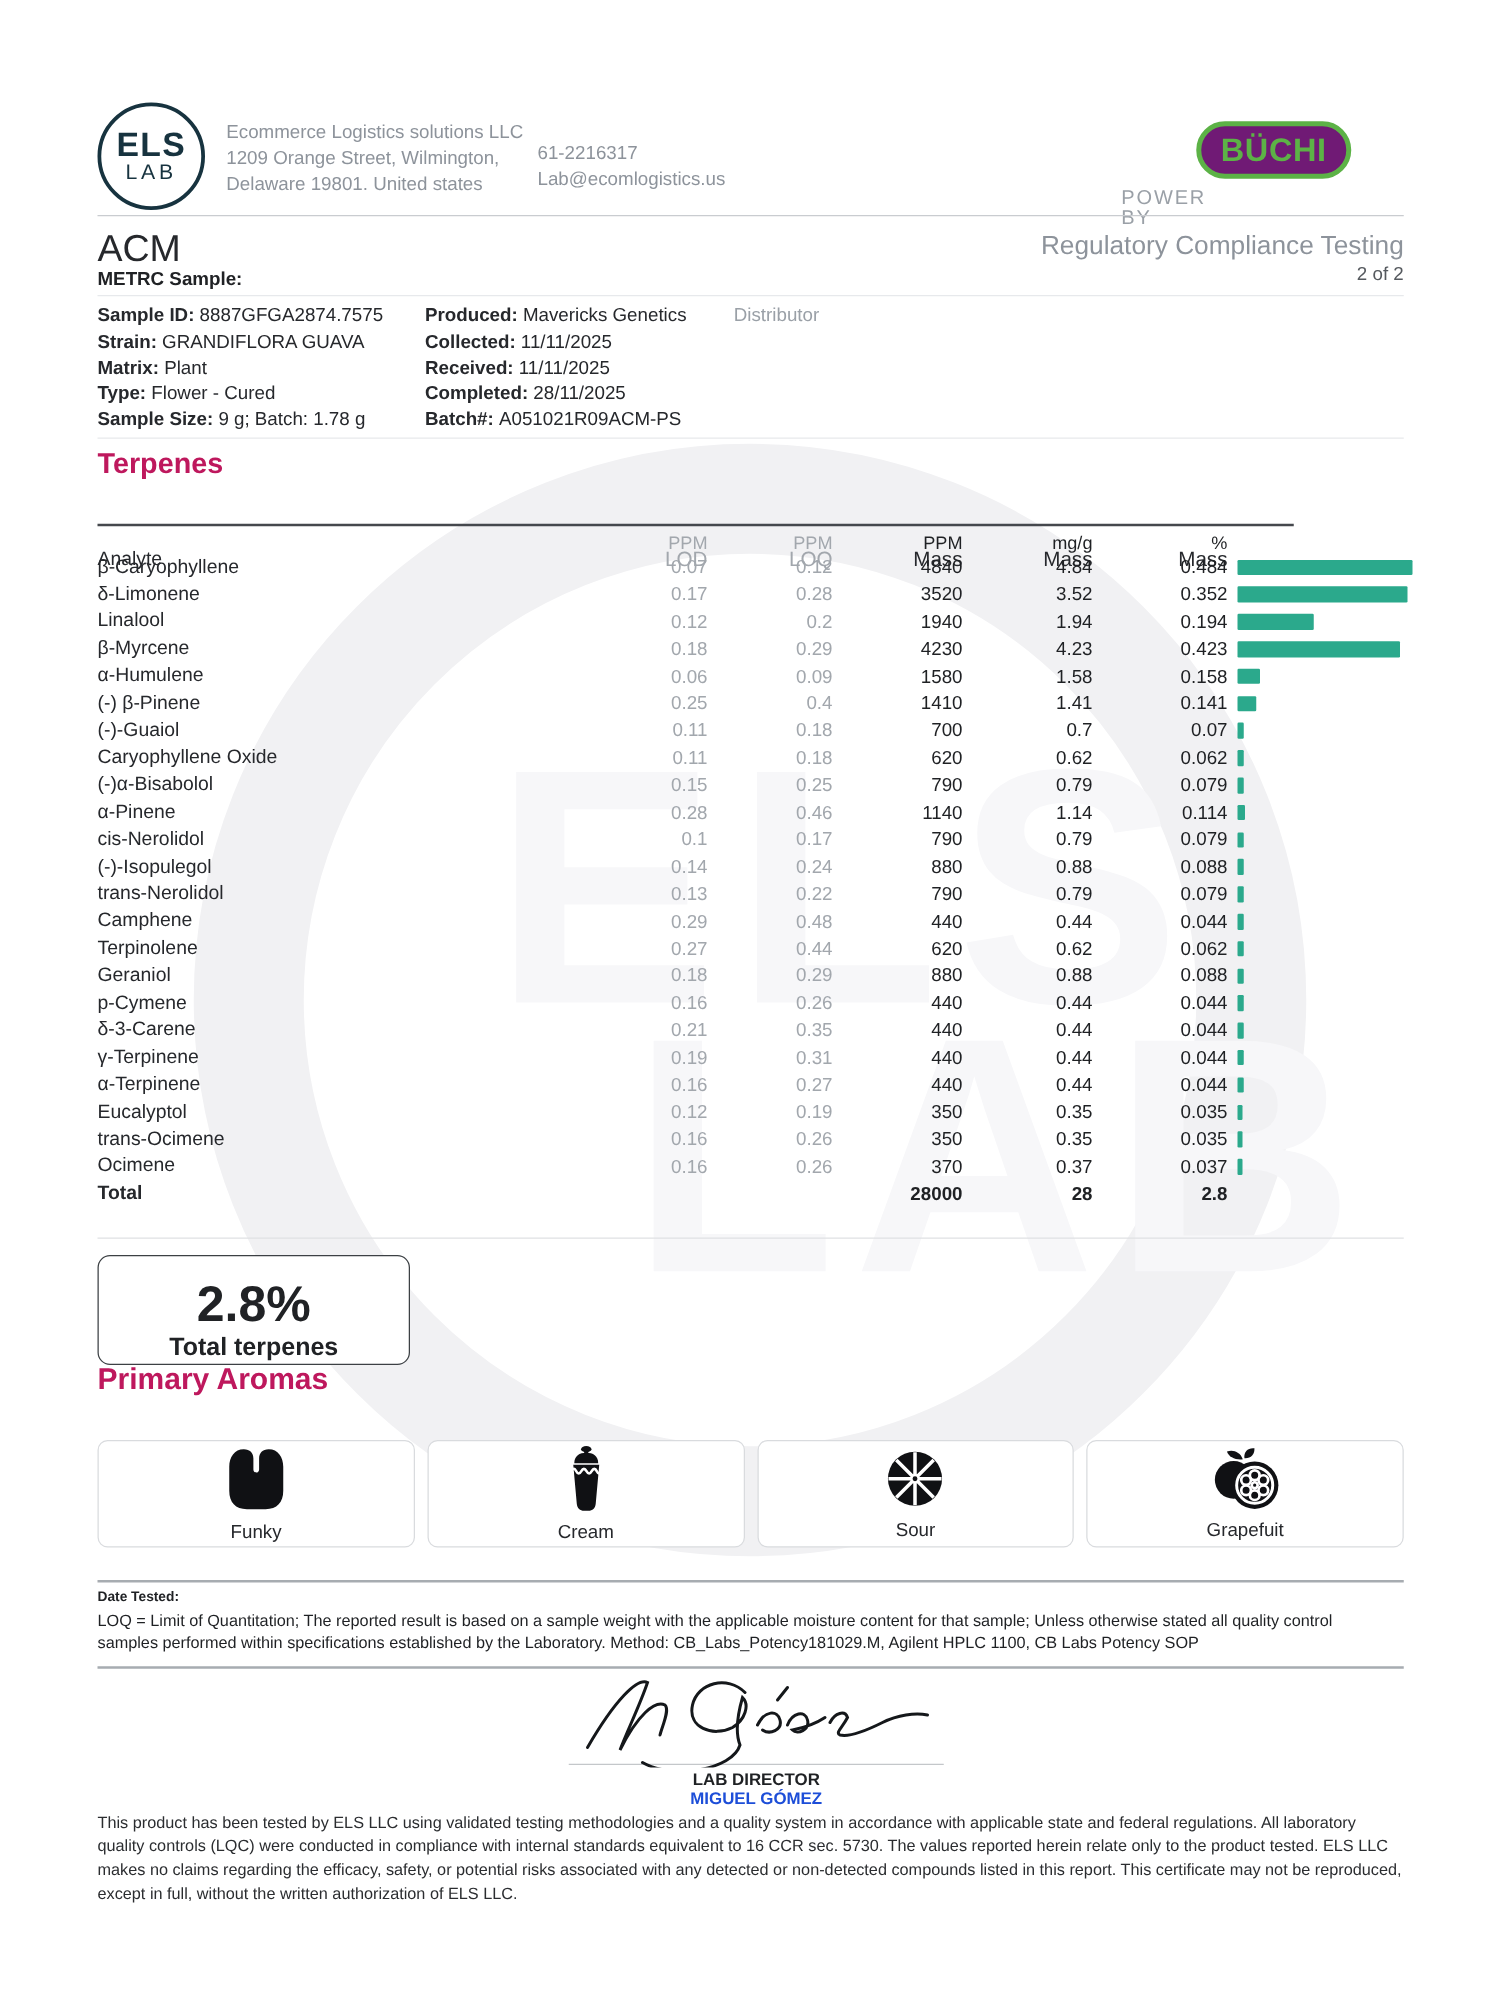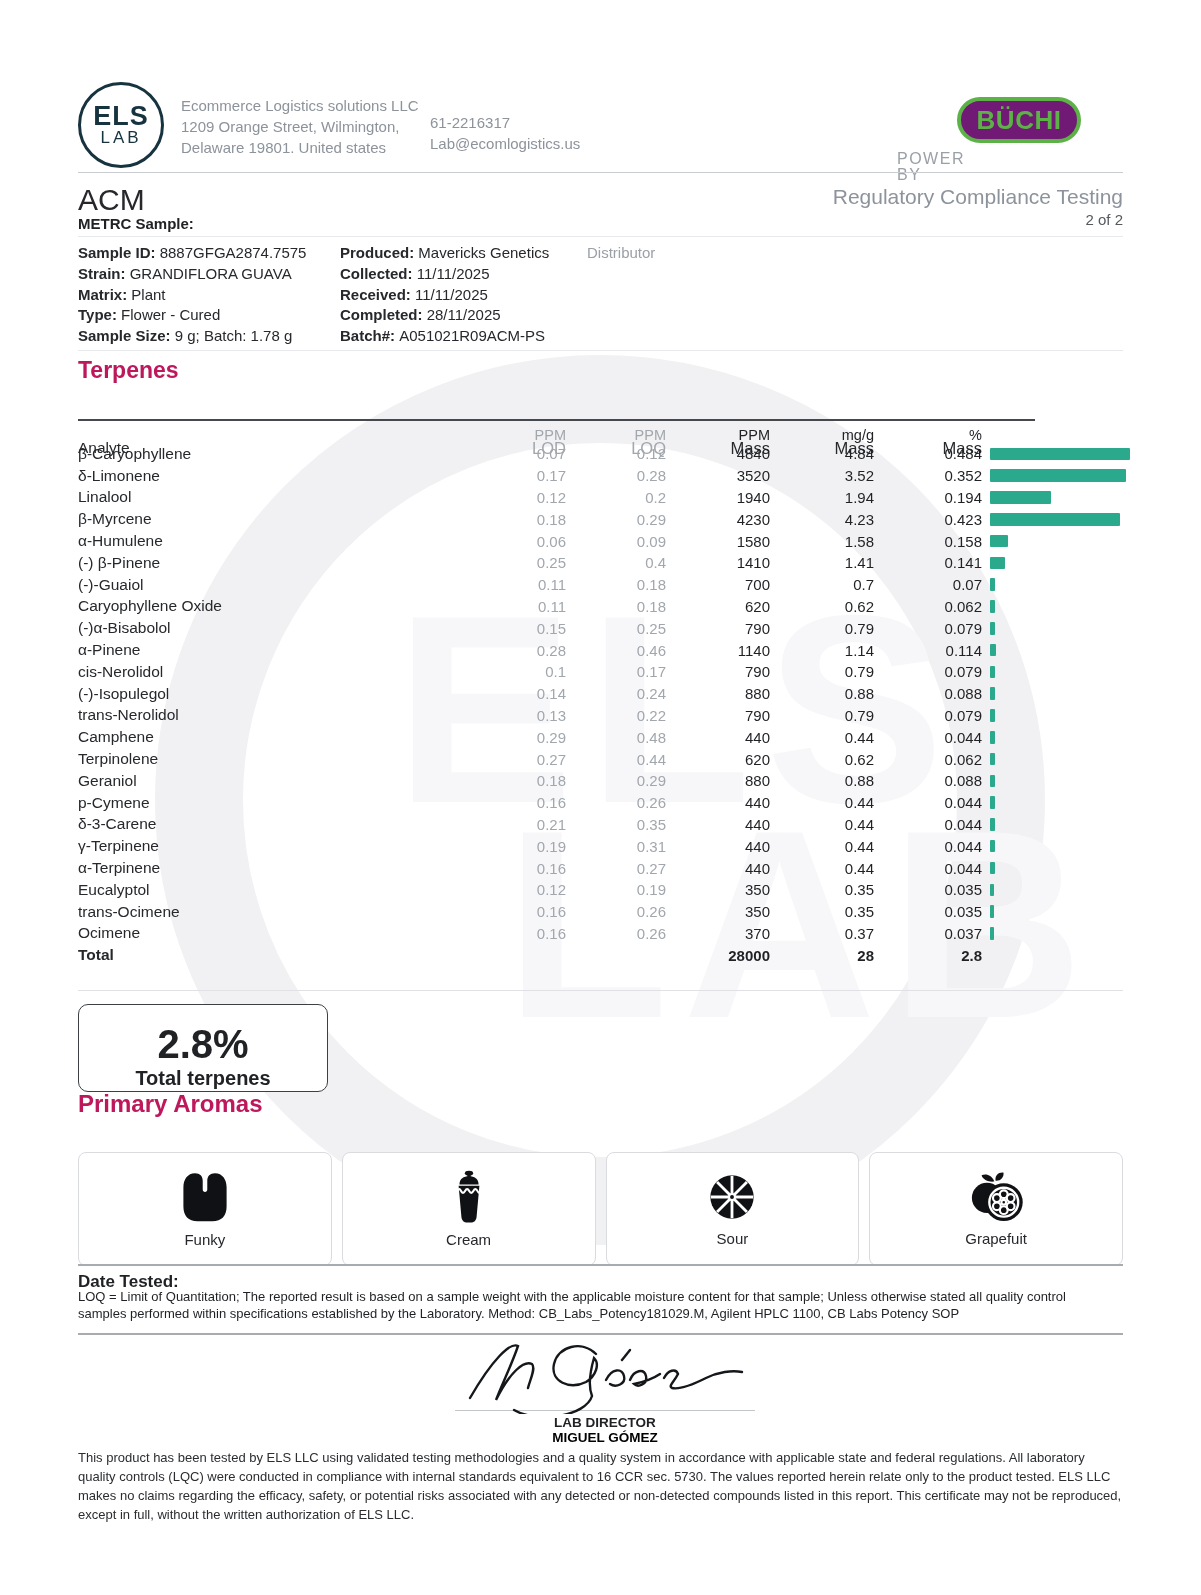--- a/index.html
+++ b/index.html
@@ -72,35 +72,35 @@
   
   .total-box { left:78px; top:1004px; width:250px; height:88px; border:1.5px solid #3c4044;
                border-radius:10px; background:#fff; display:flex; flex-direction:column;
                align-items:center; justify-content:flex-end; }
   .total-box .v { font-size:40px; font-weight:700; color:#202225; line-height:42px; }
   .total-box .t { font-size:20px; font-weight:700; color:#202225; line-height:26px; }
 
   
   .aroma-title { left:78px; top:1090px; font-size:24px; }
   .cards { left:78px; top:1152px; width:1045px; display:flex; gap:10px; }
-  .card { flex:1; height:114px; border:1px solid #d9dbde; border-radius:8px; background:#fff;
+  .card { flex:1; height:86px; border:1px solid #d9dbde; border-radius:8px; background:#fff;
           display:flex; flex-direction:column; align-items:center; justify-content:center; gap:7px; }
   .card svg { display:block; }
   .card .lbl { font-size:15px; color:#26282c; }
 
   
   .div1 { left:78px; top:1264px; width:1045px; border-top:2.5px solid #a7acb1; }
-  .datelbl { left:78px; top:1272px; font-size:17px; font-weight:700; color:#1f2124; }
+  .datelbl { left:78px; top:1272px; font-size:11px; font-weight:700; color:#1f2124; }
   .loqnote { left:78px; top:1288px; width:1020px; font-size:13px; line-height:17px; color:#1f2124; }
   .div2 { left:78px; top:1333px; width:1045px; border-top:2.5px solid #a7acb1; }
 
   .sig-wrap { left:420px; top:1336px; width:370px; text-align:center; }
   .sig-line { margin:-8px auto 0; width:300px; border-top:1.5px solid #c4c7ca; }
   .sig-role { font-size:13.5px; font-weight:700; margin-top:4px; color:#1f2124; }
-  .sig-name { font-size:13.5px; font-weight:700; color:#000000; }
+  .sig-name { font-size:13.5px; font-weight:700; color:#1d4ed8; }
 
   .disclaimer { left:78px; top:1448px; width:1045px; font-size:13px; line-height:19px; color:#2b2d30; }
 </style>
 </head>
 <body>
 
 <div class="page">
 
   <div class="wm">
     <div class="wm-ring"></div>

